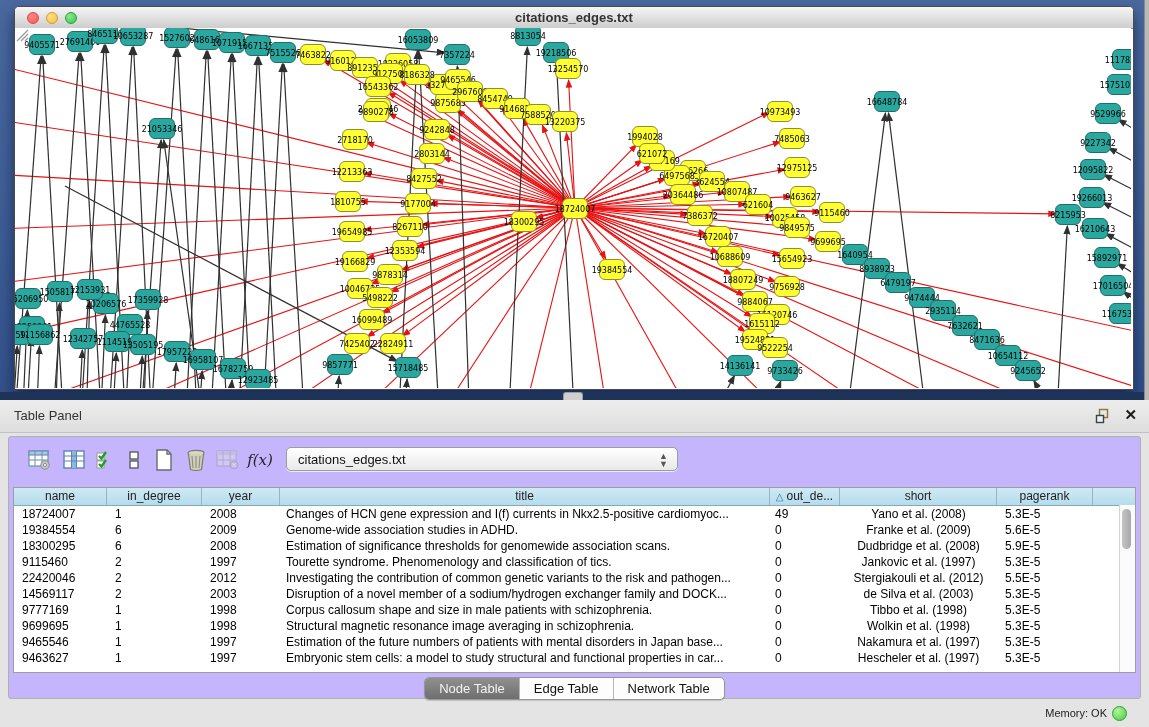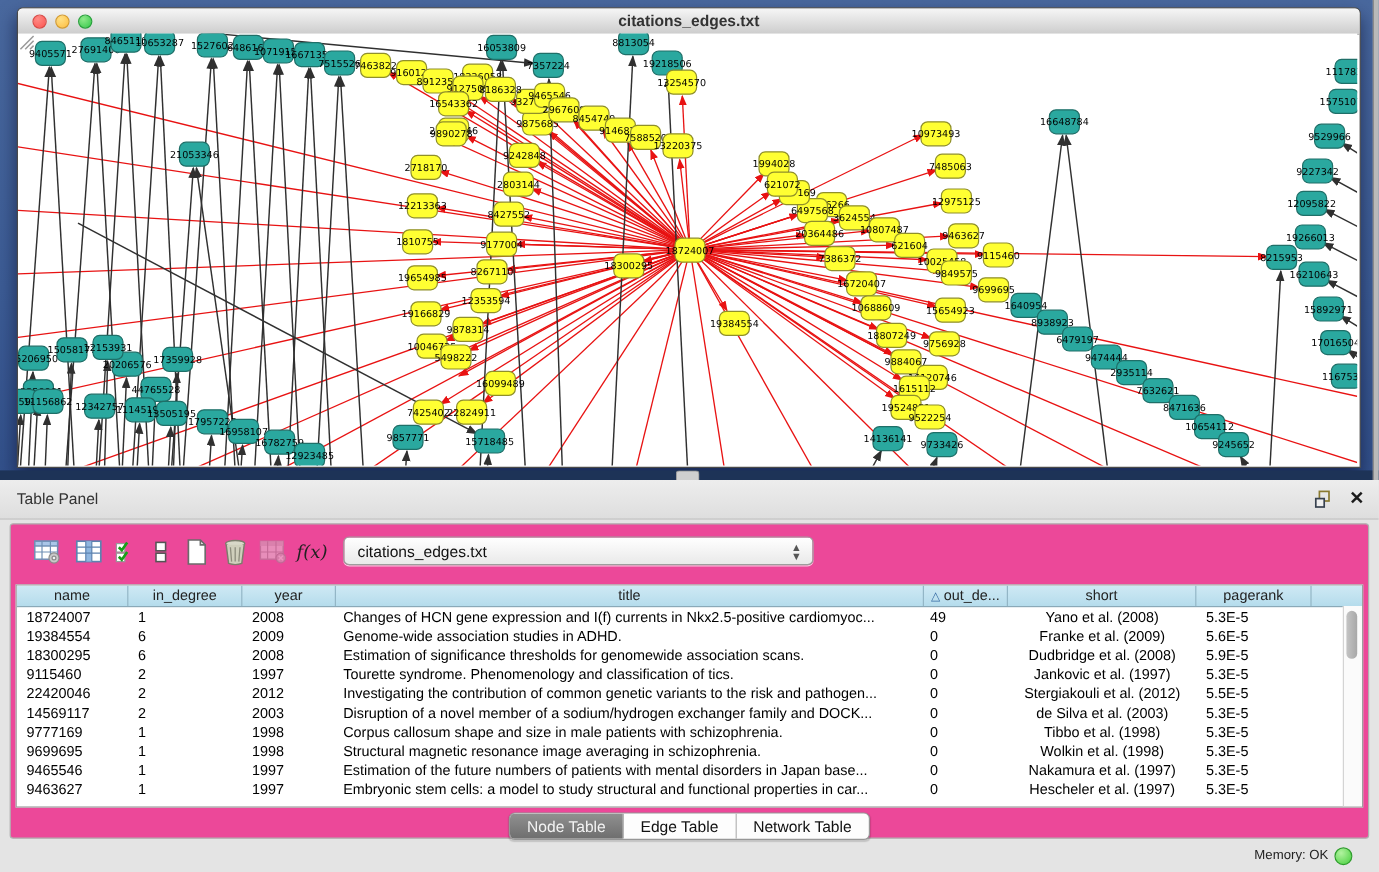--- a/index.html
+++ b/index.html
@@ -33,21 +33,21 @@
               font-family:"DejaVu Sans",sans-serif;font-size:8px;color:#000;white-space:nowrap;}
   .resize-grip{position:absolute;right:4px;bottom:4px;width:14px;height:14px;z-index:4;}
   
   .table-panel{position:absolute;left:0;top:400px;width:1149px;height:327px;background:#e4e4e4;}
   .panel-header{position:relative;height:32px;background:linear-gradient(#ededed,#dedede);
                 border-bottom:1px solid #c2c2c2;}
   .panel-title{position:absolute;left:14px;top:8px;font-size:13px;color:#333;}
   .float-btn{position:absolute;right:38px;top:8px;width:16px;height:16px;cursor:default;}
   .close-btn{position:absolute;right:12px;top:6px;font-size:15px;font-weight:bold;color:#1b1b1b;}
   .panel-content{position:absolute;left:8px;right:8px;top:36px;height:261px;
-                 background:#ec4899;border:1px solid #b0b0b0;border-radius:3px;padding-left:31px;}
+                 background:#c4b5fd;border:1px solid #b0b0b0;border-radius:3px;padding-left:31px;}
   
   .toolbar{position:absolute;left:0;top:0;right:0;height:46px;}
   .tbtn{position:absolute;top:8px;width:30px;height:30px;display:flex;align-items:center;justify-content:center;}
   .tbtn.disabled{opacity:.45;}
   .fx-label{font-family:"DejaVu Serif",serif;font-style:italic;font-size:15px;color:#222;}
   .combo{position:absolute;left:277px;top:10px;width:392px;height:24px;box-sizing:border-box;
          border:1px solid #9d9d9d;border-radius:5px;background:linear-gradient(#fff,#e9e9e9);
          box-shadow:0 1px 0 rgba(255,255,255,.7);}
   .combo .val{position:absolute;left:11px;top:4px;font-size:13px;color:#111;}
   .combo .stepper{position:absolute;right:9px;top:4px;font-size:9px;color:#555;line-height:8px;text-align:center;}
@@ -477,21 +477,21 @@
         </div>
         <div class="gnode y" style="left: 327px; top: 223px;">
           <span>19166829</span>
         </div>
         <div class="gnode y" style="left: 332px; top: 250px;">
           <span>10046725</span>
         </div>
         <div class="gnode y" style="left: 352px; top: 259px;">
           <span>5498222</span>
         </div>
-        <div class="gnode y" style="left: 344px; top: 281px; margin-left: 45px;">
+        <div class="gnode y" style="left: 344px; top: 281px;">
           <span>16099489</span>
         </div>
         <div class="gnode y" style="left: 329px; top: 305px;">
           <span>7425402</span>
         </div>
         <div class="gnode y" style="left: 365px; top: 305px;">
           <span>22824911</span>
         </div>
         <div class="gnode y" style="left: 396px; top: 140px;">
           <span>8427552</span>

